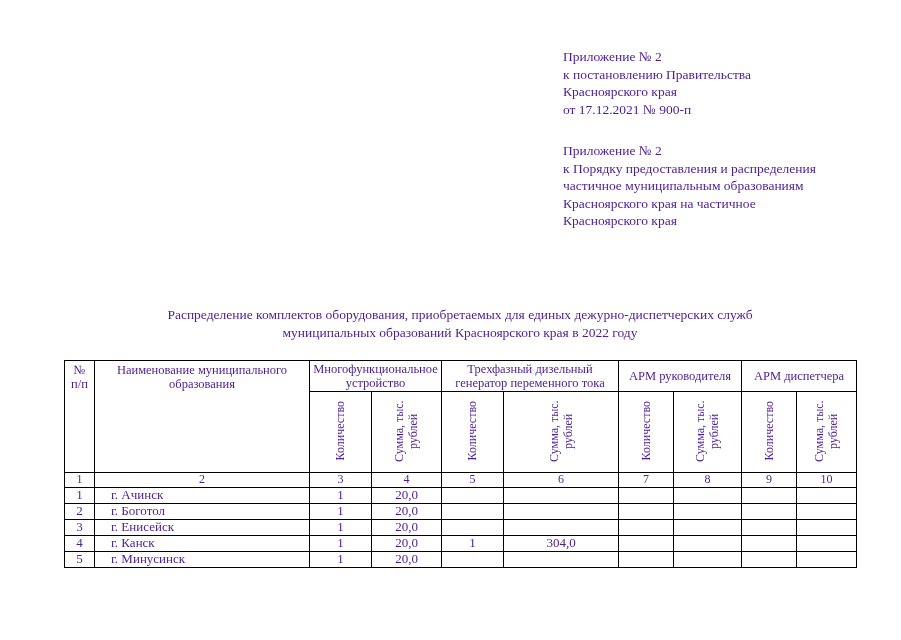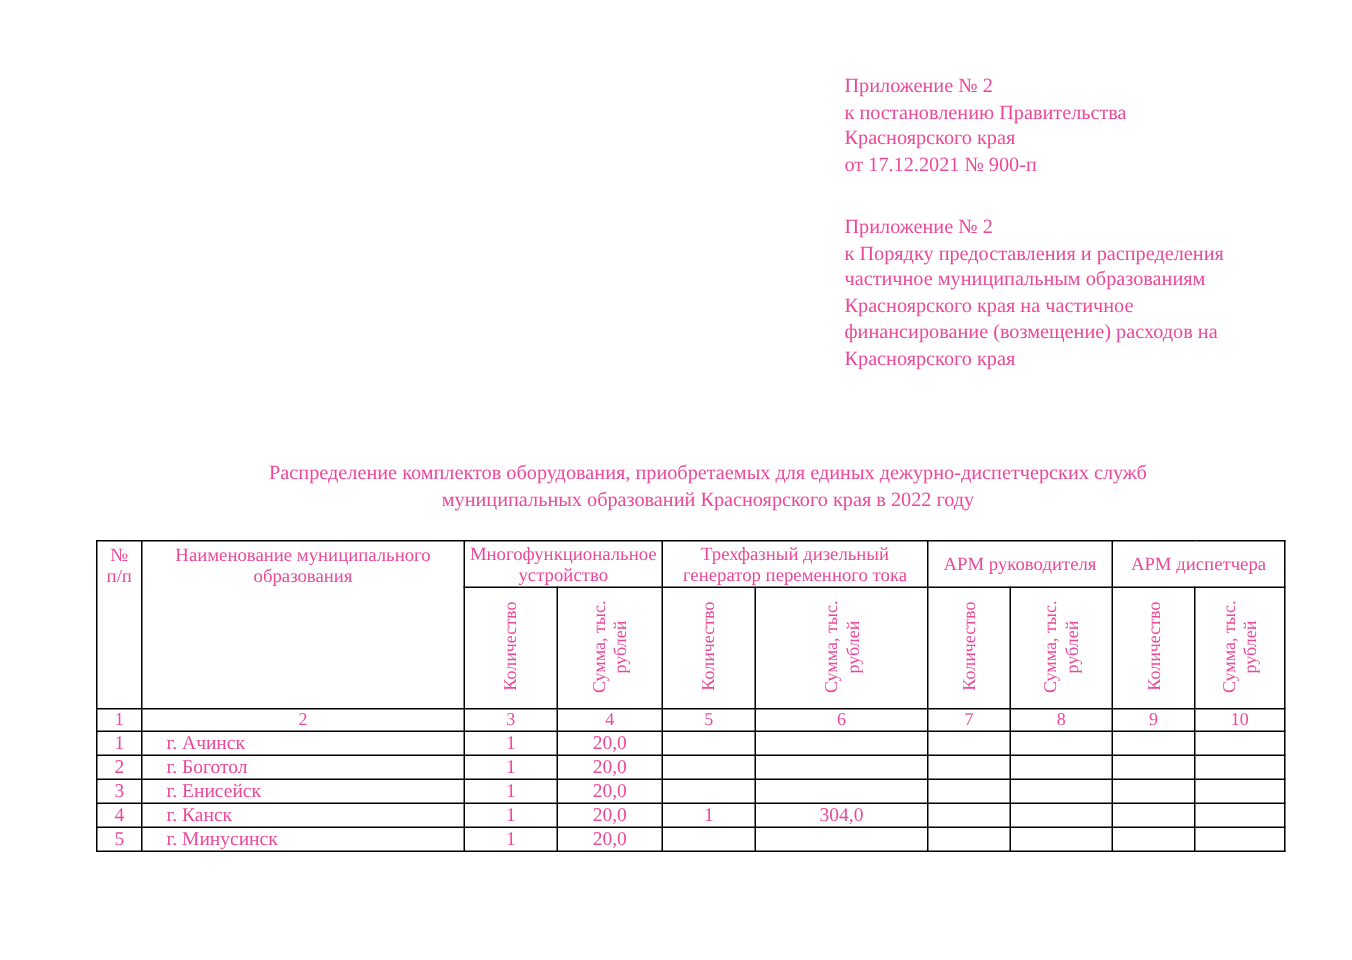--- a/index.html
+++ b/index.html
@@ -2,35 +2,35 @@
 <html><head>
 <meta charset="utf-8">
 <style>
   html, body { margin: 0; padding: 0; }
   body { background: #ffffff; }
   .page {
     position: relative;
     width: 901px;
     height: 640px;
     background: #ffffff;
-    color: #ec4899;
+    color: #4c1d95;
     font-family: "Liberation Serif", serif;
     overflow: hidden;
   }
   .appendix {
     position: absolute;
     left: 563px;
     top: 48px;
     font-size: 13.5px;
     line-height: 17.5px;
   }
   .appendix-block-2 { margin-top: 24px; }
   .doc-title {
     position: absolute;
-    left: 52px;
+    left: 40px;
     top: 306px;
     width: 840px;
     text-align: center;
     font-size: 13.5px;
     line-height: 18px;
   }
   table.dist-table {
     position: absolute;
     left: 64px;
     top: 360px;
@@ -71,21 +71,20 @@
       <div>Приложение № 2</div>
       <div>к постановлению Правительства</div>
       <div>Красноярского края</div>
       <div>от 17.12.2021 № 900-п</div>
     </div>
     <div class="appendix-block appendix-block-2">
       <div>Приложение № 2</div>
       <div>к Порядку предоставления и распределения</div>
       <div>частичное муниципальным образованиям</div>
       <div>Красноярского края на частичное</div>
-      <div>финансирование (возмещение) расходов на</div>
       <div>Красноярского края</div>
     </div>
   </div>
 
   <div class="doc-title">
     <div>Распределение комплектов оборудования, приобретаемых для единых дежурно-диспетчерских служб</div>
     <div>муниципальных образований Красноярского края в 2022 году</div>
   </div>
 
   <table class="dist-table">

